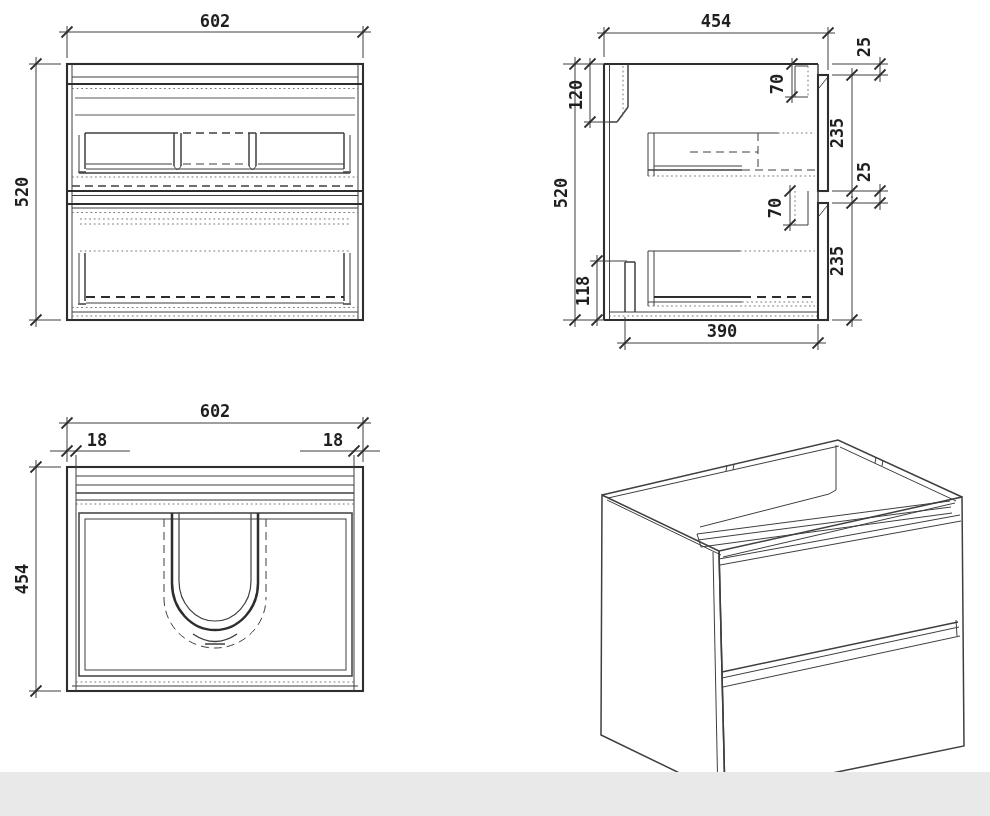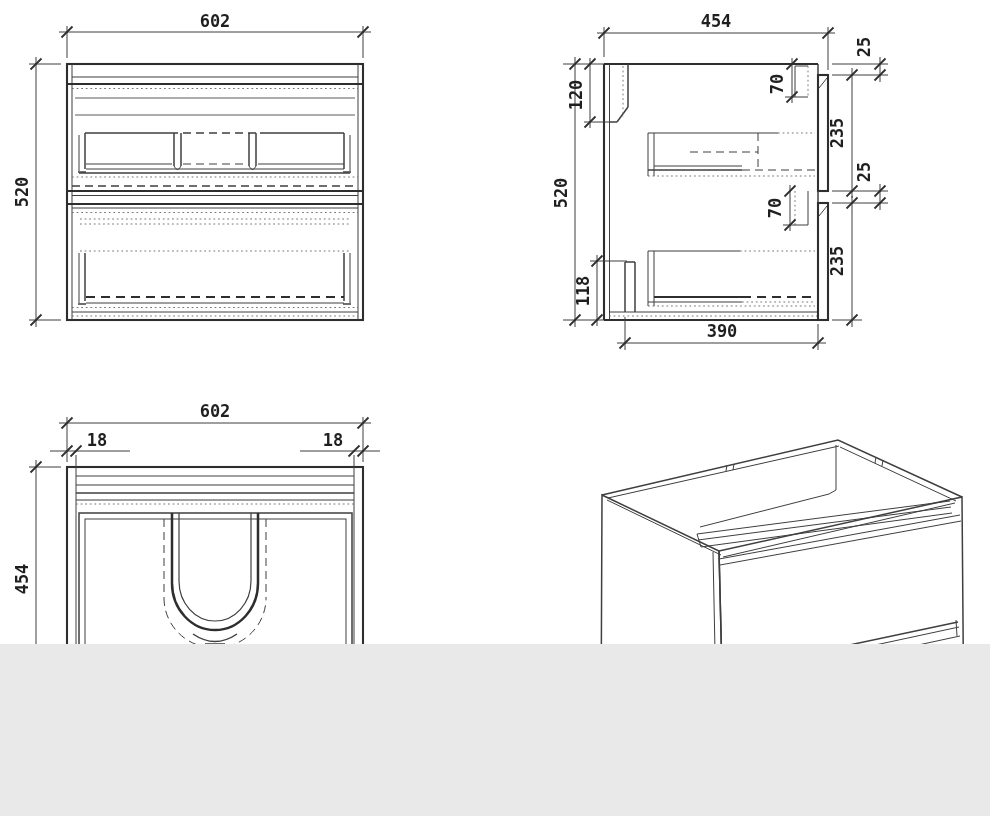--- a/index.html
+++ b/index.html
@@ -1,17 +1,17 @@
 <!DOCTYPE html>
 <html style="--line: #3f3f3f; --txt: #1f1f1f; --bg: #ffffff;"><head>
 <meta charset="utf-8">
 <style>
   :root { --line:#3f3f3f; --line-dark:#2e2e2e; --txt:#1f1f1f; --bg:#ffffff; }
   html,body { margin:0; padding:0; background:#e9e9e9; font-family:"DejaVu Sans", sans-serif; }
-  #stage { position:relative; width:990px; height:644px; background:var(--bg); overflow:hidden; }
+  #stage { position:relative; width:990px; height:772px; background:var(--bg); overflow:hidden; }
   svg { position:absolute; left:0; top:0; }
   svg line, svg path, svg rect { stroke:var(--line); fill:none; stroke-linecap:butt; }
   .s1  { stroke-width:1; }
   .s12 { stroke-width:1.2; }
   .s15 { stroke-width:1.5; }
   .s2  { stroke-width:2.1; stroke:var(--line-dark); }
   .s25 { stroke-width:2.5; stroke:var(--line-dark); }
   .dash  { stroke-dasharray:8,5; }
   .dash2 { stroke-dasharray:9,6; stroke-width:2; stroke:var(--line-dark); }
   .dot   { stroke-dasharray:1.8,2.8; stroke-width:0.9; stroke:#6a6a6a; }

